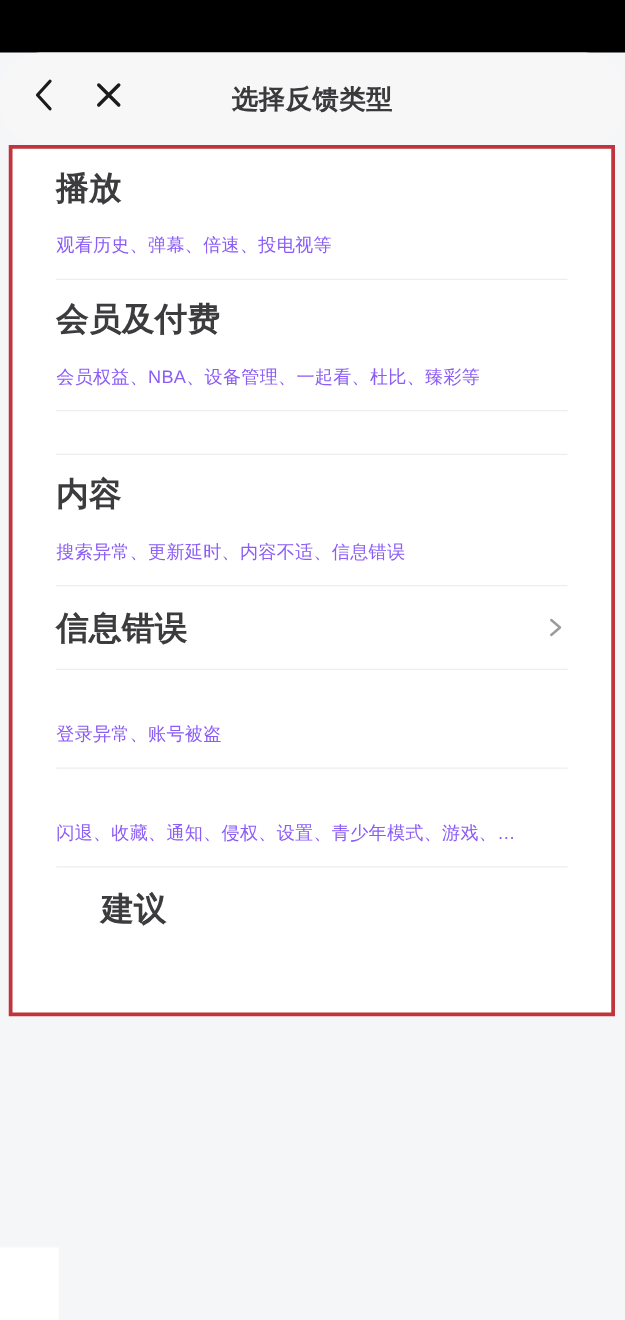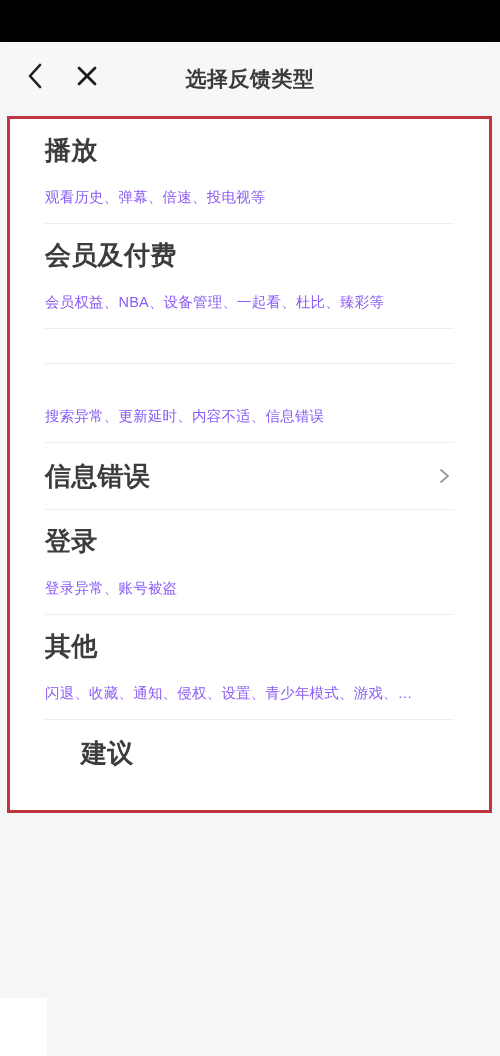--- a/index.html
+++ b/index.html
@@ -175,39 +175,38 @@
 
     <div class="list-item">
       <div class="item-title">会员及付费</div>
       <div class="item-sub">会员权益、NBA、设备管理、一起看、杜比、臻彩等</div>
     </div>
 
     <div class="list-item">
     </div>
 
     <div class="list-item">
+      <div class="item-title">内容</div>
       <div class="item-sub">搜索异常、更新延时、内容不适、信息错误</div>
     </div>
 
     <div class="list-item no-sub">
       <div class="item-title">信息错误</div>
       <span class="chevron-right">
         <svg width="16" height="16" viewBox="0 0 16 16" fill="none" aria-hidden="true">
           <path d="M5 2 L12 8 L5 14" stroke="#9b9b9f" stroke-width="1.9" stroke-linecap="round" stroke-linejoin="round"></path>
         </svg>
       </span>
     </div>
 
     <div class="list-item">
-      <div class="item-title">登录</div>
       <div class="item-sub">登录异常、账号被盗</div>
     </div>
 
     <div class="list-item">
-      <div class="item-title">其他</div>
       <div class="item-sub">闪退、收藏、通知、侵权、设置、青少年模式、游戏、…</div>
     </div>
 
     <div class="list-item no-sub">
       <div class="item-title">建议</div>
     </div>
 
   </div>
 </div>
 

